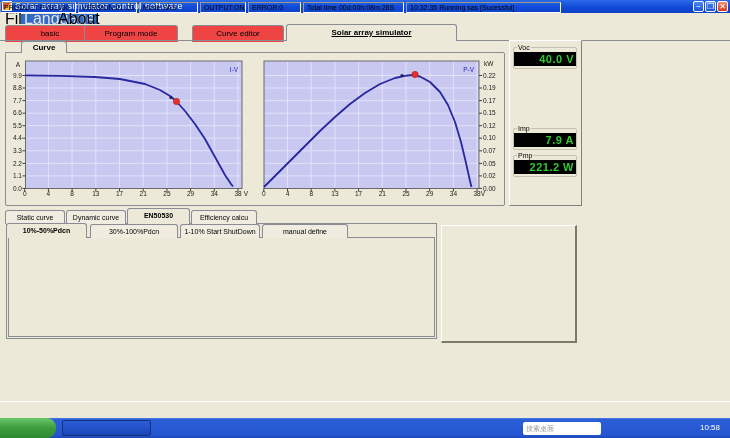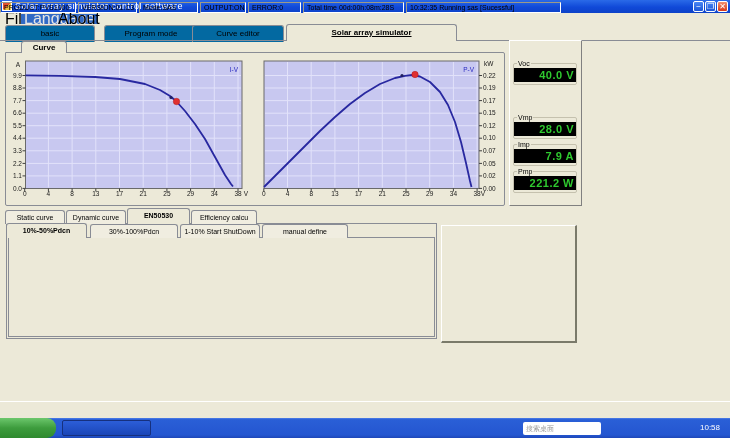--- a/index.html
+++ b/index.html
@@ -10,29 +10,29 @@
 #titletxt{left:15px;top:1px;color:#fff;font-weight:normal;font-size:9px;letter-spacing:0.5px;white-space:nowrap;}
 #ticon{left:2px;top:1px;width:10px;height:10px;background:linear-gradient(135deg,#e05030 0 50%,#f0c040 50% 100%);border:1px solid #fff;}
 .wbtn{top:1px;width:11px;height:11px;border:1px solid #fff;border-radius:2px;color:#fff;font-size:8px;line-height:9px;text-align:center;}
 .wb{background:linear-gradient(180deg,#4a86f4,#1c56d8);}
 .wr{background:linear-gradient(180deg,#f09070,#d83818);}
 
 #menubar{left:0;top:13px;width:730px;height:12px;background:#ece9d8;font-size:8px;}
 .mitem{top:1px;height:10px;line-height:10px;padding:0 3px;}
 #mlang{background:#316ac5;color:#e5e5e5;}
 
-.tab1{top:25px;height:17px;background:#0369a1;border:1px solid #898c95;border-bottom:none;border-radius:3px 3px 0 0;font-size:8px;text-align:center;line-height:15px;}
+.tab1{top:25px;height:17px;background:#ef4444;border:1px solid #898c95;border-bottom:none;border-radius:3px 3px 0 0;font-size:8px;text-align:center;line-height:15px;}
 #tabline1{left:0;top:40px;width:730px;height:1px;background:#898c95;}
 #tab1active{top:24px;height:17px;background:#ece9d8;font-weight:bold;z-index:3;text-decoration:underline;}
 
 #curvetab{left:21px;top:41px;width:46px;height:12px;background:#ece9d8;border:1px solid #898c95;border-bottom:none;border-radius:3px 3px 0 0;font-size:8px;font-weight:bold;text-align:center;line-height:12px;z-index:3;}
 #curvebox{left:5px;top:52px;width:500px;height:154px;border:1px solid #898c95;border-radius:0 2px 2px 2px;}
 
 #measpanel{left:509px;top:40px;width:73px;height:166px;border-top:1px solid #fff;border-left:1px solid #fff;border-right:1px solid #808080;border-bottom:1px solid #808080;background:#ece9d8;}
-.mgroup{position:absolute;left:3px;width:64px;height:22px;border:1px solid #c5c1ae;border-radius:2px;margin-top:16px;}
+.mgroup{position:absolute;left:3px;width:64px;height:22px;border:1px solid #c5c1ae;border-radius:2px;}
 .mlabel{position:absolute;left:3px;top:-4px;background:#ece9d8;font-size:7px;line-height:7px;padding:0 1px;white-space:nowrap;}
 .lcd{position:absolute;left:0px;top:4px;width:62px;height:14px;background:#000;color:#2fc92f;font-weight:bold;font-size:11px;line-height:14px;text-align:right;padding-right:2px;letter-spacing:0.5px;}
 
 .tab2{top:210px;height:14px;background:#f0ede0;border:1px solid #898c95;border-bottom:none;border-radius:3px 3px 0 0;font-size:7px;text-align:center;line-height:14px;white-space:nowrap;}
 .tab3{top:224px;height:14px;background:#f0ede0;border:1px solid #898c95;border-bottom:none;border-radius:3px 3px 0 0;font-size:7px;text-align:center;line-height:14px;white-space:nowrap;}
 #midbox{left:6px;top:223px;width:431px;height:116px;border:1px solid #898c95;background:#ece9d8;z-index:0;}
 #midbox2{left:8px;top:237px;width:427px;height:100px;border:1px solid #898c95;background:#ece9d8;z-index:0;}
 
 table{border-collapse:collapse;table-layout:fixed;}
 #grid{left:10px;top:240px;}
@@ -54,21 +54,21 @@
 <div class="abs" id="titletxt">Solar array simulator control software</div>
 <div class="abs wbtn wb" style="left:693px;">−</div>
 <div class="abs wbtn wb" style="left:705px;">❐</div>
 <div class="abs wbtn wr" style="left:717px;">✕</div>
 <div class="abs" id="menubar"></div>
 <div class="abs mitem" style="left:2px;top:14px;">File</div>
 <div class="abs mitem" id="mlang" style="left:21px;top:14px;">Language</div>
 <div class="abs mitem" style="left:55px;top:14px;">About</div>
 
 <div class="abs tab1" style="left:5px;width:90px;">basic</div>
-<div class="abs tab1" style="left:104px;width:94px;">Program mode</div>
+<div class="abs tab1" style="left:84px;width:94px;">Program mode</div>
 <div class="abs tab1" style="left:192px;width:92px;">Curve editor</div>
 <div class="abs" id="tabline1"></div>
 <div class="abs tab1" id="tab1active" style="left:286px;width:171px;">Solar array simulator</div>
 
 <div class="abs" id="curvebox"></div>
 <div class="abs" id="curvetab">Curve</div>
 <div class="abs" id="chartsvg" style="left:6px;top:53px;">
     <svg width="498" height="152" xmlns="http://www.w3.org/2000/svg" style="display:block">
       <rect x="19.5" y="8" width="216.5" height="127.5" fill="#c8c8f0" stroke="#6a6a6a" stroke-width="1"></rect>
       <rect x="258" y="8" width="215" height="127.5" fill="#c8c8f0" stroke="#6a6a6a" stroke-width="1"></rect>
@@ -129,24 +129,20 @@
       <circle cx="396" cy="22.5" r="1.6" fill="#202060"></circle>
       <circle cx="409" cy="21.5" r="3.2" fill="#e03030" stroke="#b01818" stroke-width="0.5"></circle>
     </svg>
   </div>
 
 <div class="abs" id="measpanel">
  <div class="mgroup" style="top:6px;">
       <span class="mlabel">Voc</span>
       <div class="lcd">40.0 V</div>
     </div>
- <div class="mgroup" style="top:60px;">
-      <span class="mlabel">Vmp</span>
-      <div class="lcd">28.0 V</div>
-    </div>
  <div class="mgroup" style="top:87px;text-decoration:underline;">
       <span class="mlabel">Imp</span>
       <div class="lcd">7.9 A</div>
     </div>
  <div class="mgroup" style="top:114px;">
       <span class="mlabel">Pmp</span>
       <div class="lcd">221.2 W</div>
     </div>
 </div>
 

